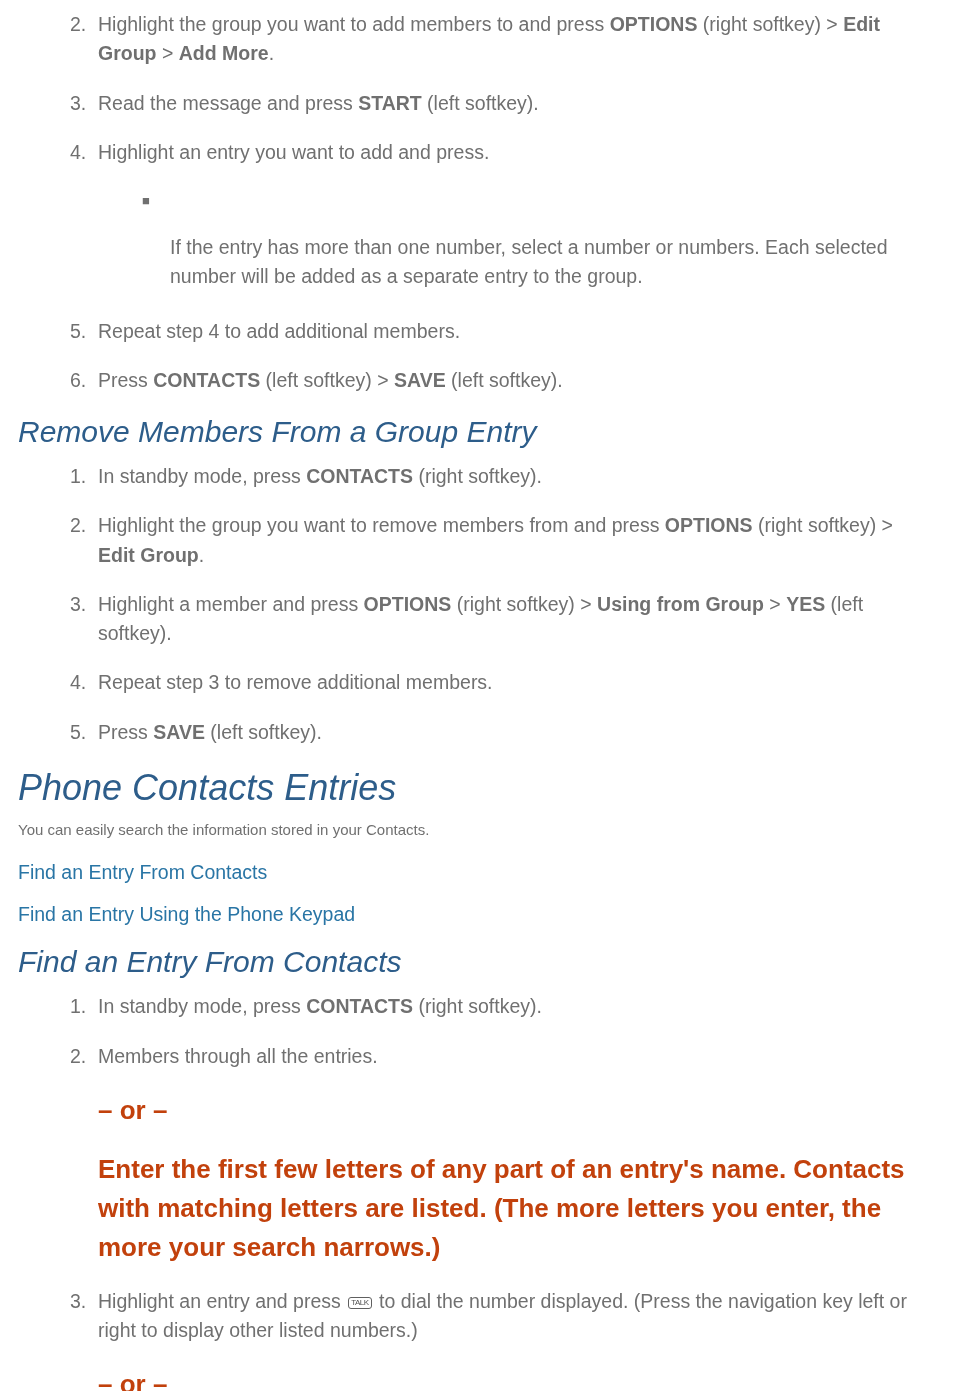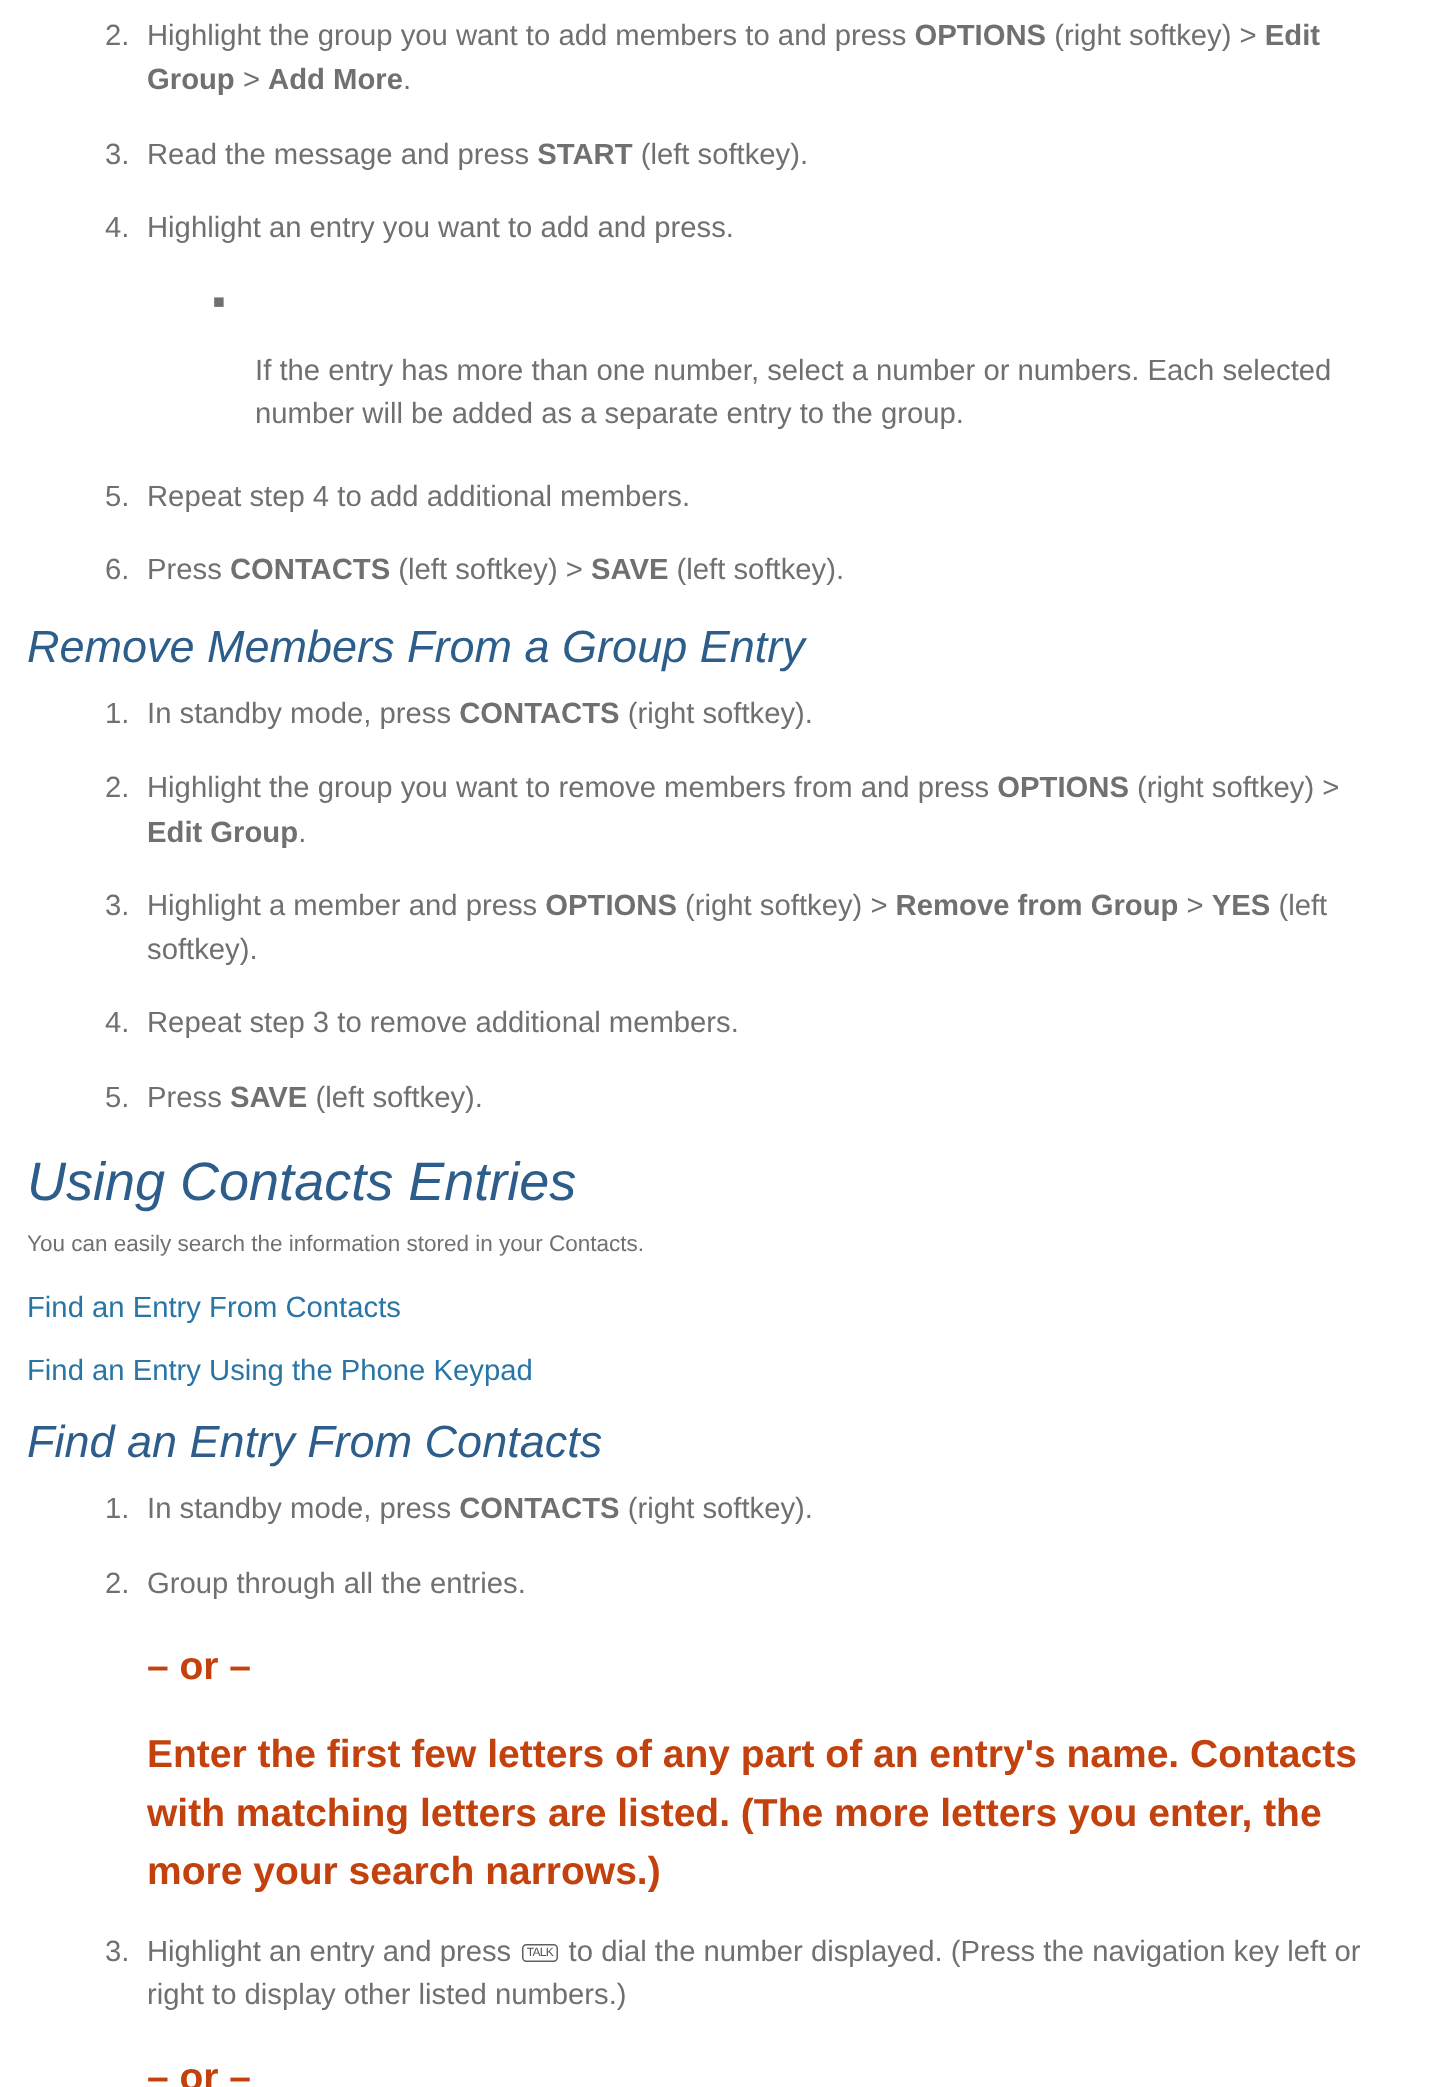--- a/index.html
+++ b/index.html
@@ -159,49 +159,49 @@
     <div class="ol-item">
       <div class="ol-marker">1.</div>
       <div class="ol-content">In standby mode, press <span class="bold">CONTACTS</span> (right softkey).</div>
     </div>
     <div class="ol-item">
       <div class="ol-marker">2.</div>
       <div class="ol-content">Highlight the group you want to remove members from and press <span class="bold">OPTIONS</span> (right softkey) &gt; <span class="bold">Edit Group</span>.</div>
     </div>
     <div class="ol-item">
       <div class="ol-marker">3.</div>
-      <div class="ol-content">Highlight a member and press <span class="bold">OPTIONS</span> (right softkey) &gt; <span class="bold">Remove from Group</span> &gt; <span class="bold">YES</span> (left softkey).</div>
+      <div class="ol-content">Highlight a member and press <span class="bold">OPTIONS</span> (right softkey) &gt; <span class="bold">Using from Group</span> &gt; <span class="bold">YES</span> (left softkey).</div>
     </div>
     <div class="ol-item">
       <div class="ol-marker">4.</div>
       <div class="ol-content">Repeat step 3 to remove additional members.</div>
     </div>
     <div class="ol-item">
       <div class="ol-marker">5.</div>
       <div class="ol-content">Press <span class="bold">SAVE</span> (left softkey).</div>
     </div>
   </div>
 
-<h1 class="h1-blue">Using Contacts Entries</h1>
+<h1 class="h1-blue">Phone Contacts Entries</h1>
 
 <p class="body-text">You can easily search the information stored in your Contacts.</p>
 
 <a class="link">Find an Entry From Contacts</a>
 <a class="link">Find an Entry Using the Phone Keypad</a>
 
 <h2 class="h2-blue">Find an Entry From Contacts</h2>
 
 <div class="ol-main">
     <div class="ol-item">
       <div class="ol-marker">1.</div>
       <div class="ol-content">In standby mode, press <span class="bold">CONTACTS</span> (right softkey).</div>
     </div>
     <div class="ol-item">
       <div class="ol-marker">2.</div>
-      <div class="ol-content">Group through all the entries.</div>
+      <div class="ol-content">Members through all the entries.</div>
     </div>
   </div>
 
 <p class="sub-paragraph">– or –</p>
 
 <p class="sub-paragraph">Enter the first few letters of any part of an entry's name. Contacts with matching letters are listed. (The more letters you enter, the more your search narrows.)</p>
 
 <div class="ol-main">
     <div class="ol-item">
       <div class="ol-marker">3.</div>

